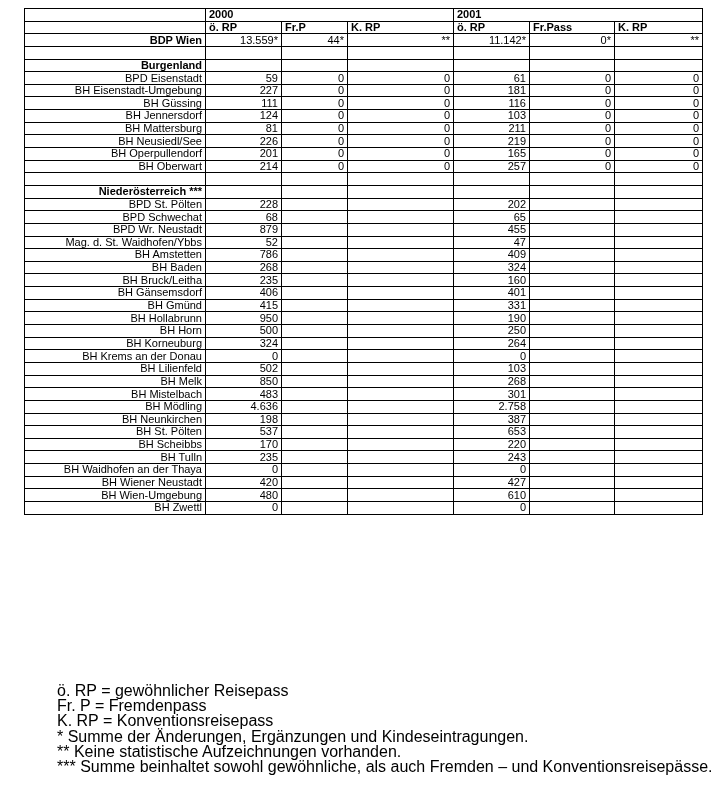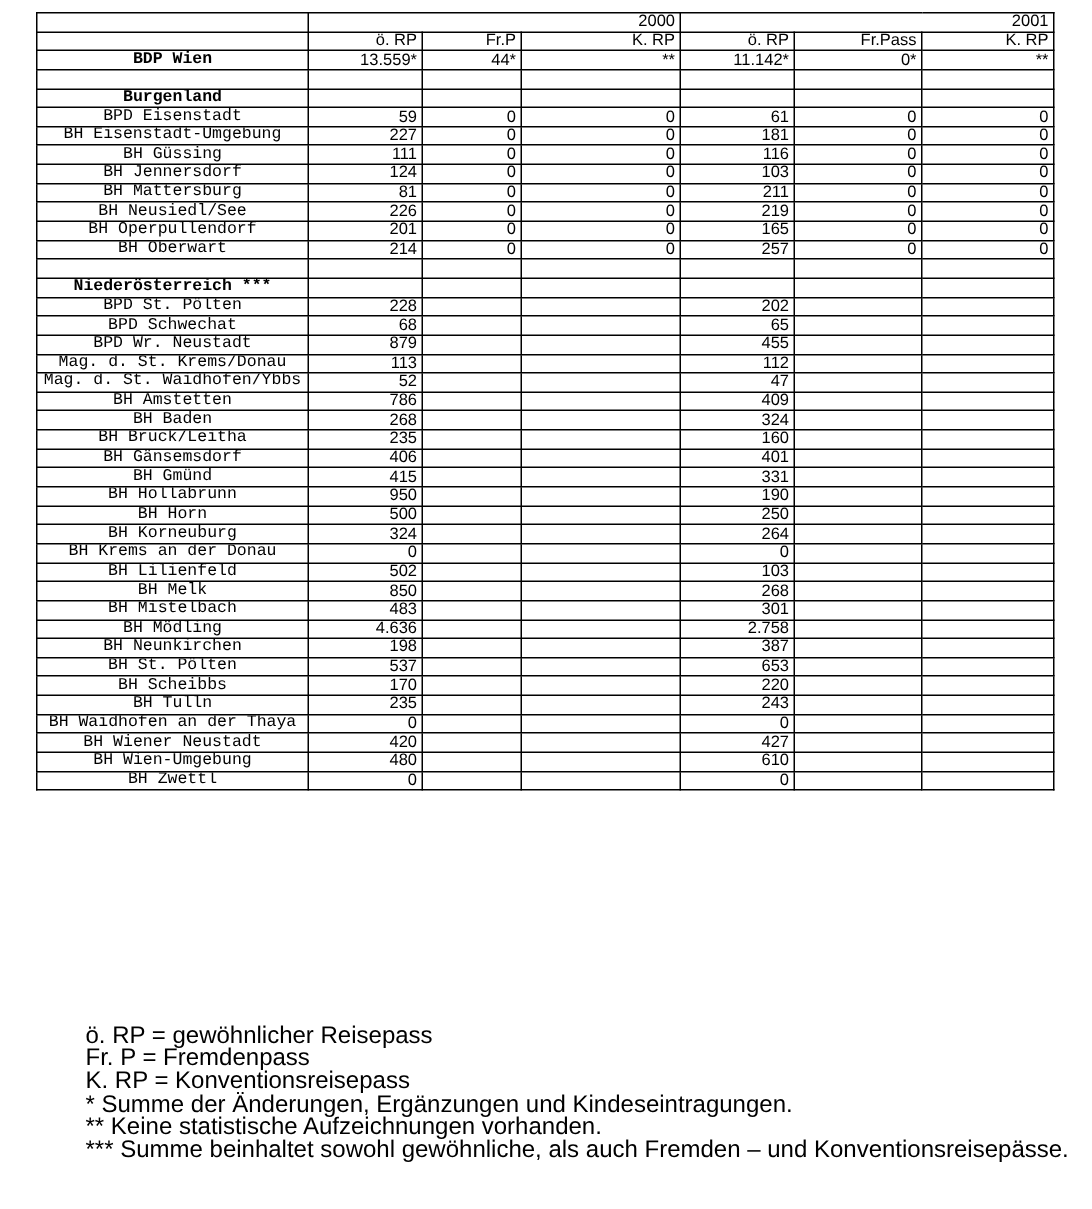--- a/index.html
+++ b/index.html
@@ -1,21 +1,21 @@
 <!DOCTYPE html>
 <html><head>
 <meta charset="utf-8">
 <style>
   html, body { margin:0; padding:0; background:#fff; }
   body { width:728px; height:806px; position:relative; font-family:"Liberation Sans", sans-serif; color:#000; overflow:hidden; }
   table.grid { position:absolute; left:24px; top:8px; border-collapse:collapse; table-layout:fixed; font-size:11px; line-height:11px; }
   table.grid td { border:1px solid #000; padding:0 3px; height:11.65px; white-space:nowrap; overflow:hidden; }
-  td.lbl { text-align:center;font-family:Liberation Mono, monospace; }
+  td.lbl { text-align:right; }
   td.num { text-align:right; }
-  td.ctr { text-align:right; }
+  td.ctr { text-align:left;font-weight:bold; }
   td.bold { font-weight:bold; }
   .notes { position:absolute; left:57px; top:683px; font-size:16px; line-height:15.2px; }
   .notes div { white-space:nowrap; }
 </style>
 </head>
 <body>
 
 <table class="grid">
   <colgroup>
     <col style="width:181px">
@@ -179,29 +179,20 @@
       <tr>
         <td class="lbl">BPD Wr. Neustadt</td>
         <td class="num">879</td>
         <td class="num"></td>
         <td class="num"></td>
         <td class="num">455</td>
         <td class="num"></td>
         <td class="num"></td>
       </tr>
       <tr>
-        <td class="lbl">Mag. d. St. Krems/Donau</td>
-        <td class="num">113</td>
-        <td class="num"></td>
-        <td class="num"></td>
-        <td class="num">112</td>
-        <td class="num"></td>
-        <td class="num"></td>
-      </tr>
-      <tr>
         <td class="lbl">Mag. d. St. Waidhofen/Ybbs</td>
         <td class="num">52</td>
         <td class="num"></td>
         <td class="num"></td>
         <td class="num">47</td>
         <td class="num"></td>
         <td class="num"></td>
       </tr>
       <tr>
         <td class="lbl">BH Amstetten</td>

